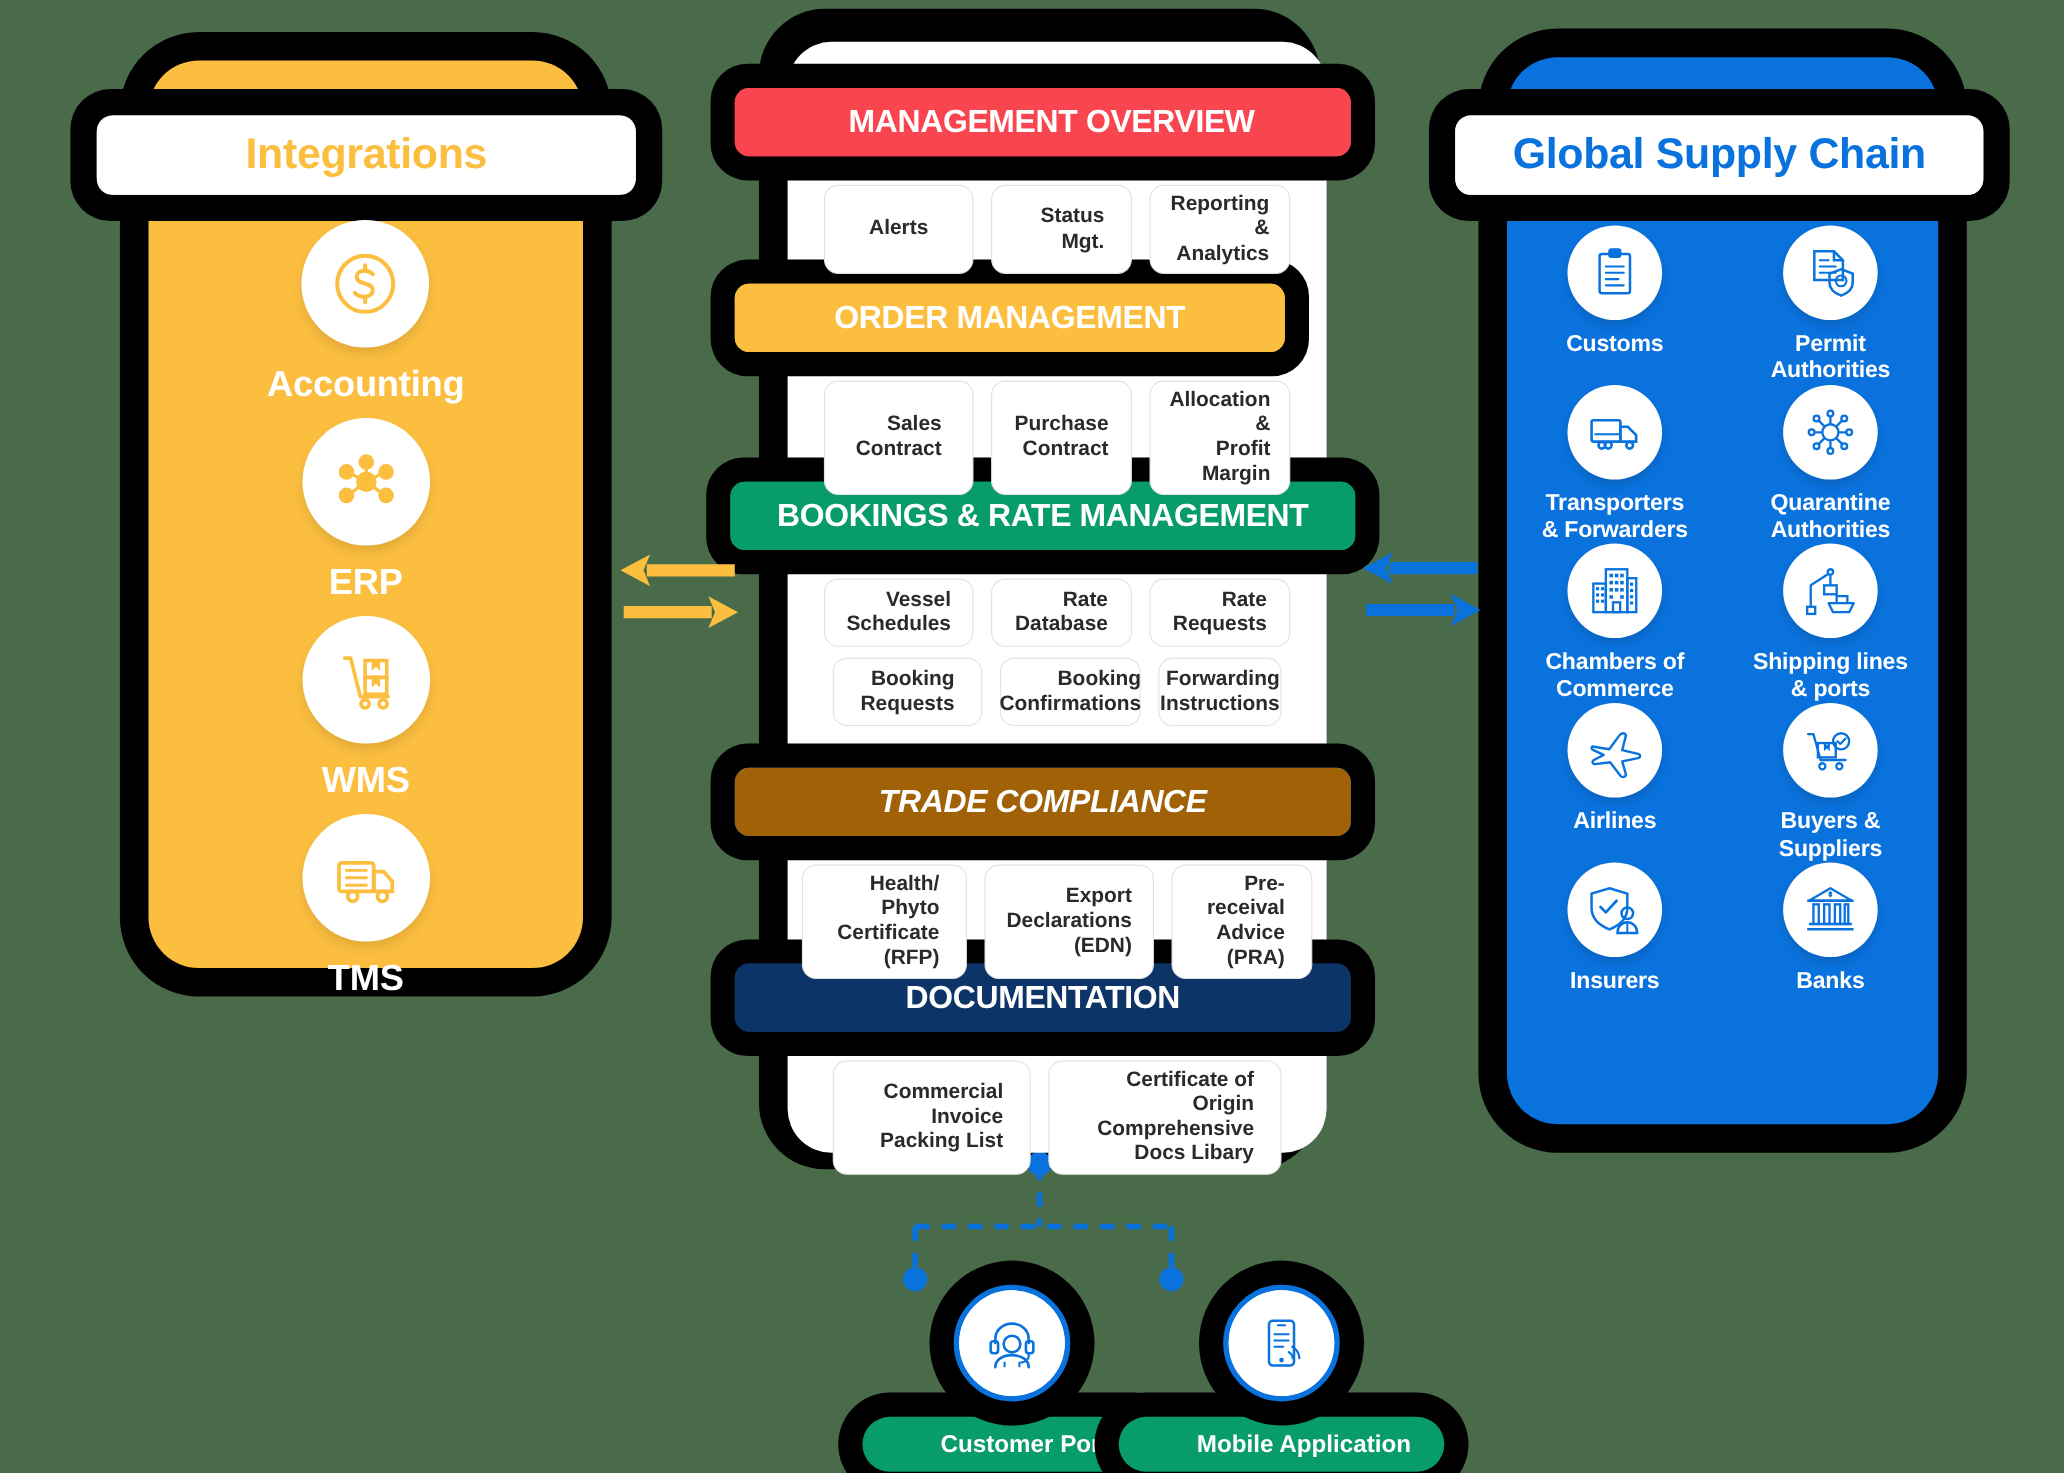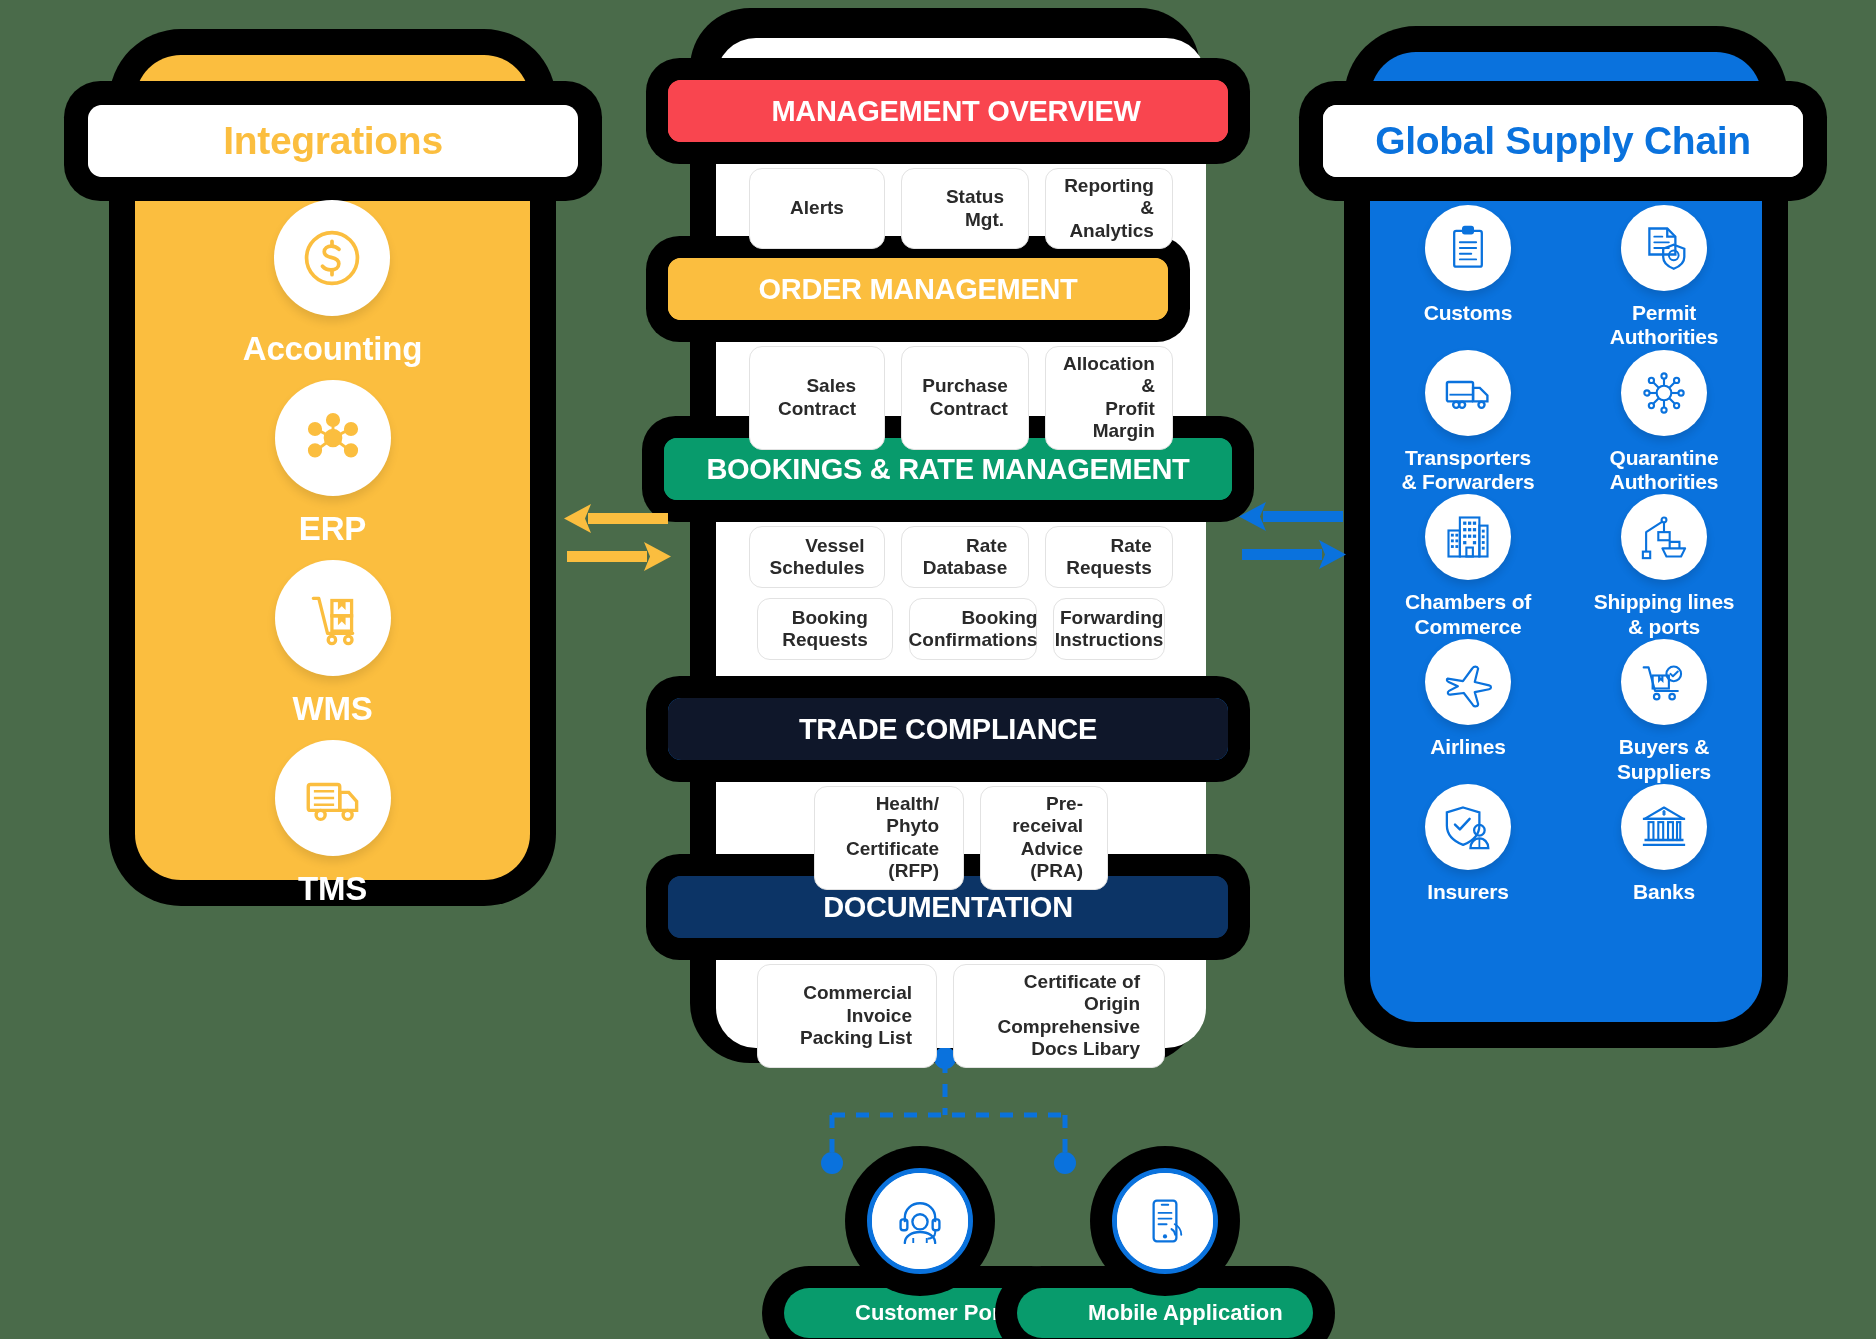--- a/index.html
+++ b/index.html
@@ -240,26 +240,27 @@
     <div class="pill" style="width:128px">Rate<br>Database</div>
     <div class="pill" style="width:128px">Rate<br>Requests</div>
   </div>
   <div class="pill-row" style="left:716px;top:598px;">
     <div class="pill" style="width:136px">Booking<br>Requests</div>
     <div class="pill" style="width:128px">Booking<br>Confirmations</div>
     <div class="pill" style="width:112px">Forwarding<br>Instructions</div>
   </div>
 
   <div class="c-bar" style="left:668px;top:698px;width:560px;background:#0a72dd;">
-    <div class="bar-inner" style="background:#0f172a;">
+    <div class="bar-inner" style="background:#a16207;font-style:italic;">
       <span>TRADE COMPLIANCE</span>
     </div>
   </div>
   <div class="pill-row" style="left:716px;top:786px;">
     <div class="pill" style="width:150px">Health/ Phyto<br>Certificate (RFP)</div>
+    <div class="pill" style="width:154px">Export Declarations<br>(EDN)</div>
     <div class="pill" style="width:128px">Pre-receival<br>Advice (PRA)</div>
   </div>
 
   <div class="c-bar" style="left:668px;top:876px;width:560px;background:#0c3466;">
     <div class="bar-inner" style="background:#0c3466;">
       <span>DOCUMENTATION</span>
     </div>
   </div>
   <div class="pill-row" style="left:716px;top:964px;">
     <div class="pill" style="width:180px">Commercial Invoice<br>Packing List</div>

